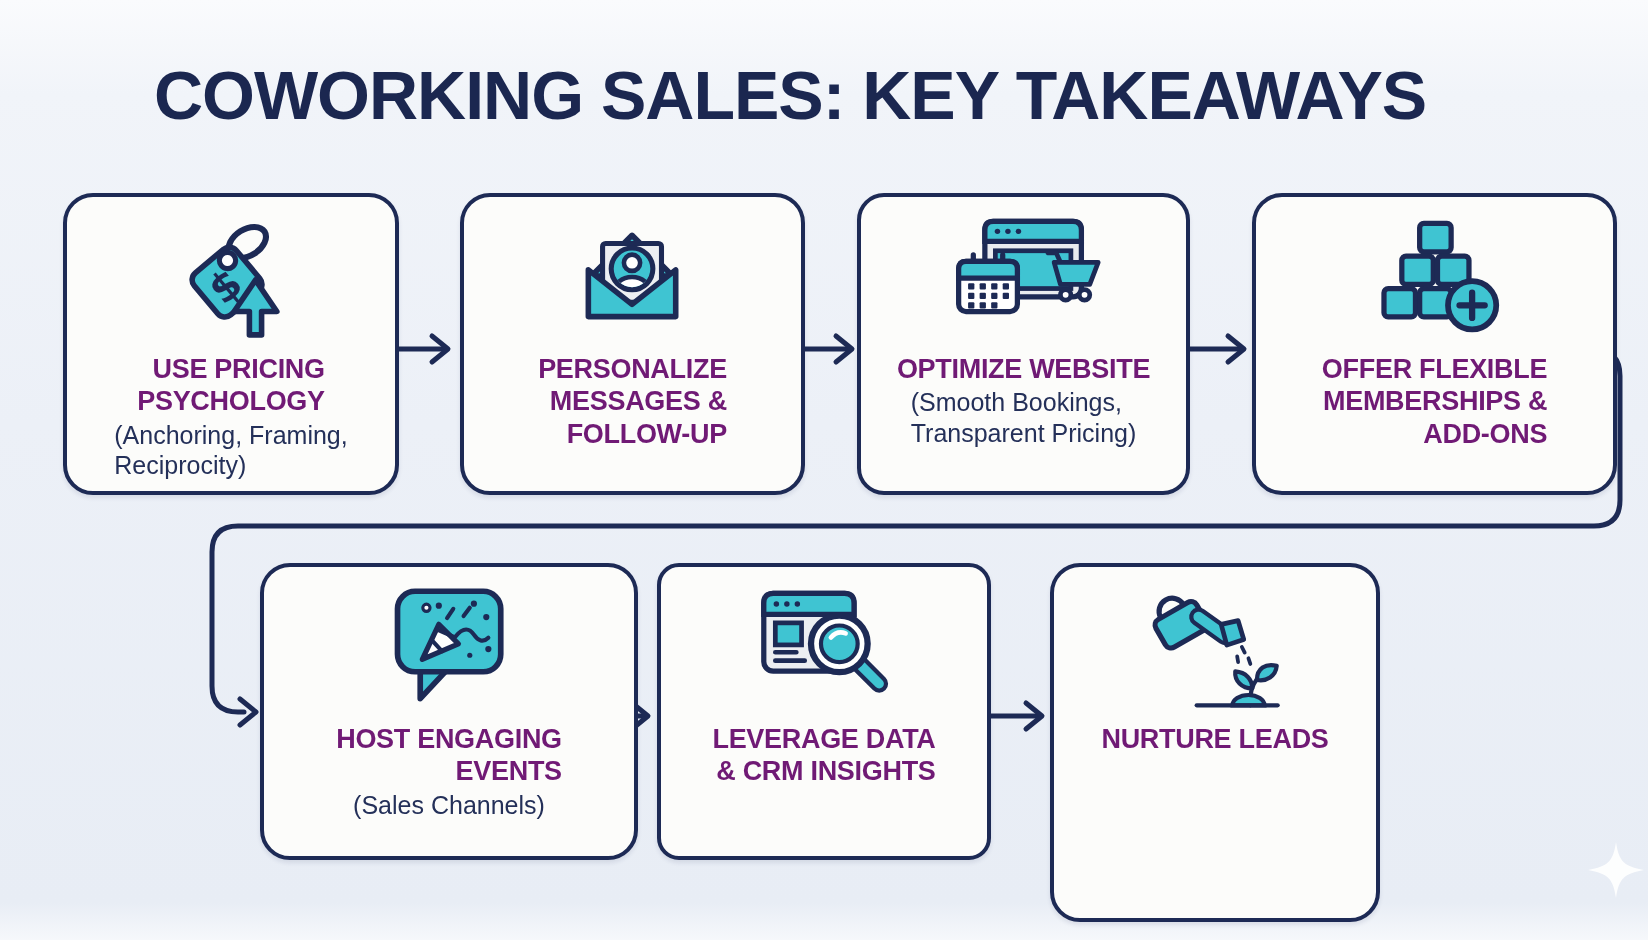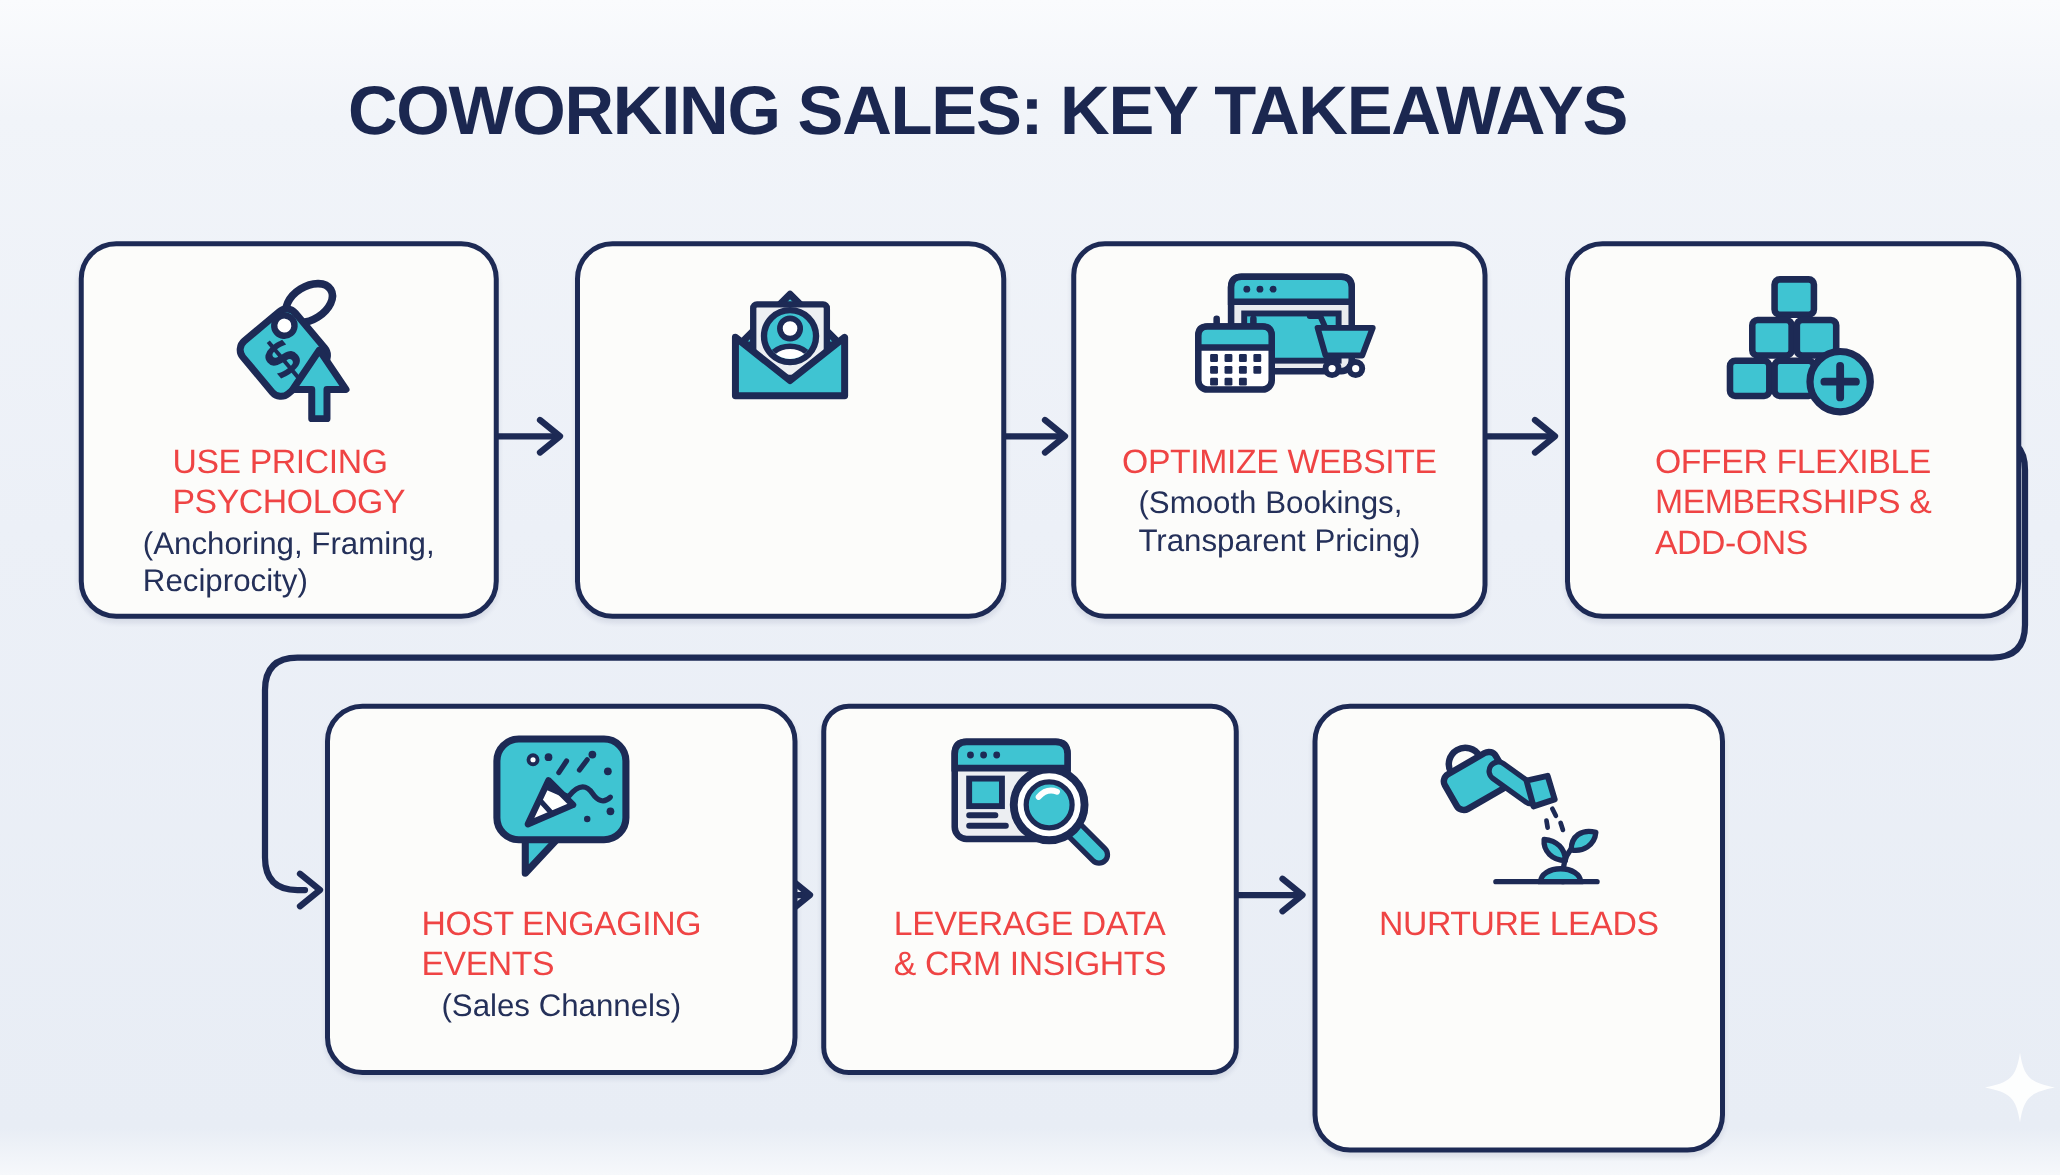--- a/index.html
+++ b/index.html
@@ -4,39 +4,39 @@
 <style>
   html,body{margin:0;padding:0;}
   body{
     width:1648px;height:940px;position:relative;overflow:hidden;
     background:linear-gradient(180deg,#fafbfd 0%,#f1f4f9 10%,#ecf0f7 45%,#e8edf5 96%,#f6f8fb 100%);
     font-family:"Liberation Sans", sans-serif;
     -webkit-font-smoothing:antialiased;
   }
   .title{
     position:absolute;left:0;top:56px;width:1580px;text-align:center;
-    font-size:55px;font-weight:bold;letter-spacing:-1px;color:#1b2750;
+    font-size:68px;font-weight:bold;letter-spacing:-1px;color:#1b2750;
   }
   .card{
     position:absolute;background:#fcfcfa;border:4px solid #1d2a55;border-radius:30px;
     box-sizing:border-box;display:flex;flex-direction:column;align-items:center;
     box-shadow:0 3px 4px rgba(29,42,85,0.10);z-index:2;
   }
   .c1{left:63px;top:193px;width:336px;height:302px;}
   .c2{left:460px;top:193px;width:345px;height:302px;}
   .c3{left:857px;top:193px;width:333px;height:302px;border-radius:27px;}
   .c4{left:1252px;top:193px;width:365px;height:302px;}
   .c5{left:260px;top:563px;width:378px;height:297px;}
   .c6{left:657px;top:563px;width:334px;height:297px;border-radius:22px;}
   .c7{left:1050px;top:563px;width:330px;height:359px;}
   .card-icon{height:128px;margin-top:16px;flex:0 0 auto;}
   .card-icon svg{height:100%;}
   .heading{
-    margin-top:12px;font-size:27px;font-weight:normal;color:#ef4444;
-    text-align:left;line-height:1.2;white-space:pre-line;letter-spacing:-0.3px;
+    margin-top:12px;font-size:27px;font-weight:bold;color:#701a75;
+    text-align:right;line-height:1.2;white-space:pre-line;letter-spacing:-0.3px;
   }
   .subtext{
     margin-top:2px;font-size:25px;font-weight:normal;color:#243059;
     text-align:left;line-height:1.22;white-space:pre-line;
   }
   .connectors{position:absolute;left:0;top:0;z-index:1;}
   .sparkle{position:absolute;left:1586px;top:840px;z-index:0;}
 </style>
 </head>
 <body>
@@ -99,20 +99,23 @@
       <clipPath id="av">
           <circle cx="65" cy="55" r="18"></circle>
         </clipPath>
       <g clip-path="url(#av)">
         <circle cx="65" cy="49" r="8" fill="#fff" stroke="#1d2a55" stroke-width="4.5"></circle>
         <path d="M47 78 a18 15 0 0 1 36 0 Z" fill="#fff" stroke="#1d2a55" stroke-width="4.5"></path>
       </g>
       <path d="M22 56 L65 90 L108 56 L108 102 L22 102 Z" fill="#3fc4d2" stroke="#1d2a55" stroke-width="5.5" stroke-linejoin="round"></path>
     </svg>
   </div>
+  <div class="heading">PERSONALIZE
+MESSAGES &amp;
+FOLLOW-UP</div>
   <div class="subtext"></div>
 </div>
 
 <div class="card c3">
   <div class="card-icon">
     <svg viewBox="0 0 150 122">
       <rect x="38" y="8" width="92" height="72" rx="8" fill="#e9ebef" stroke="#1d2a55" stroke-width="5"></rect>
       <path d="M38 27 L38 16 Q38 8 46 8 L122 8 Q130 8 130 16 L130 27 Z" fill="#3fc4d2" stroke="#1d2a55" stroke-width="5"></path>
       <circle cx="50" cy="17.5" r="2.6" fill="#1d2a55"></circle>
         <circle cx="60" cy="17.5" r="2.6" fill="#1d2a55"></circle>

